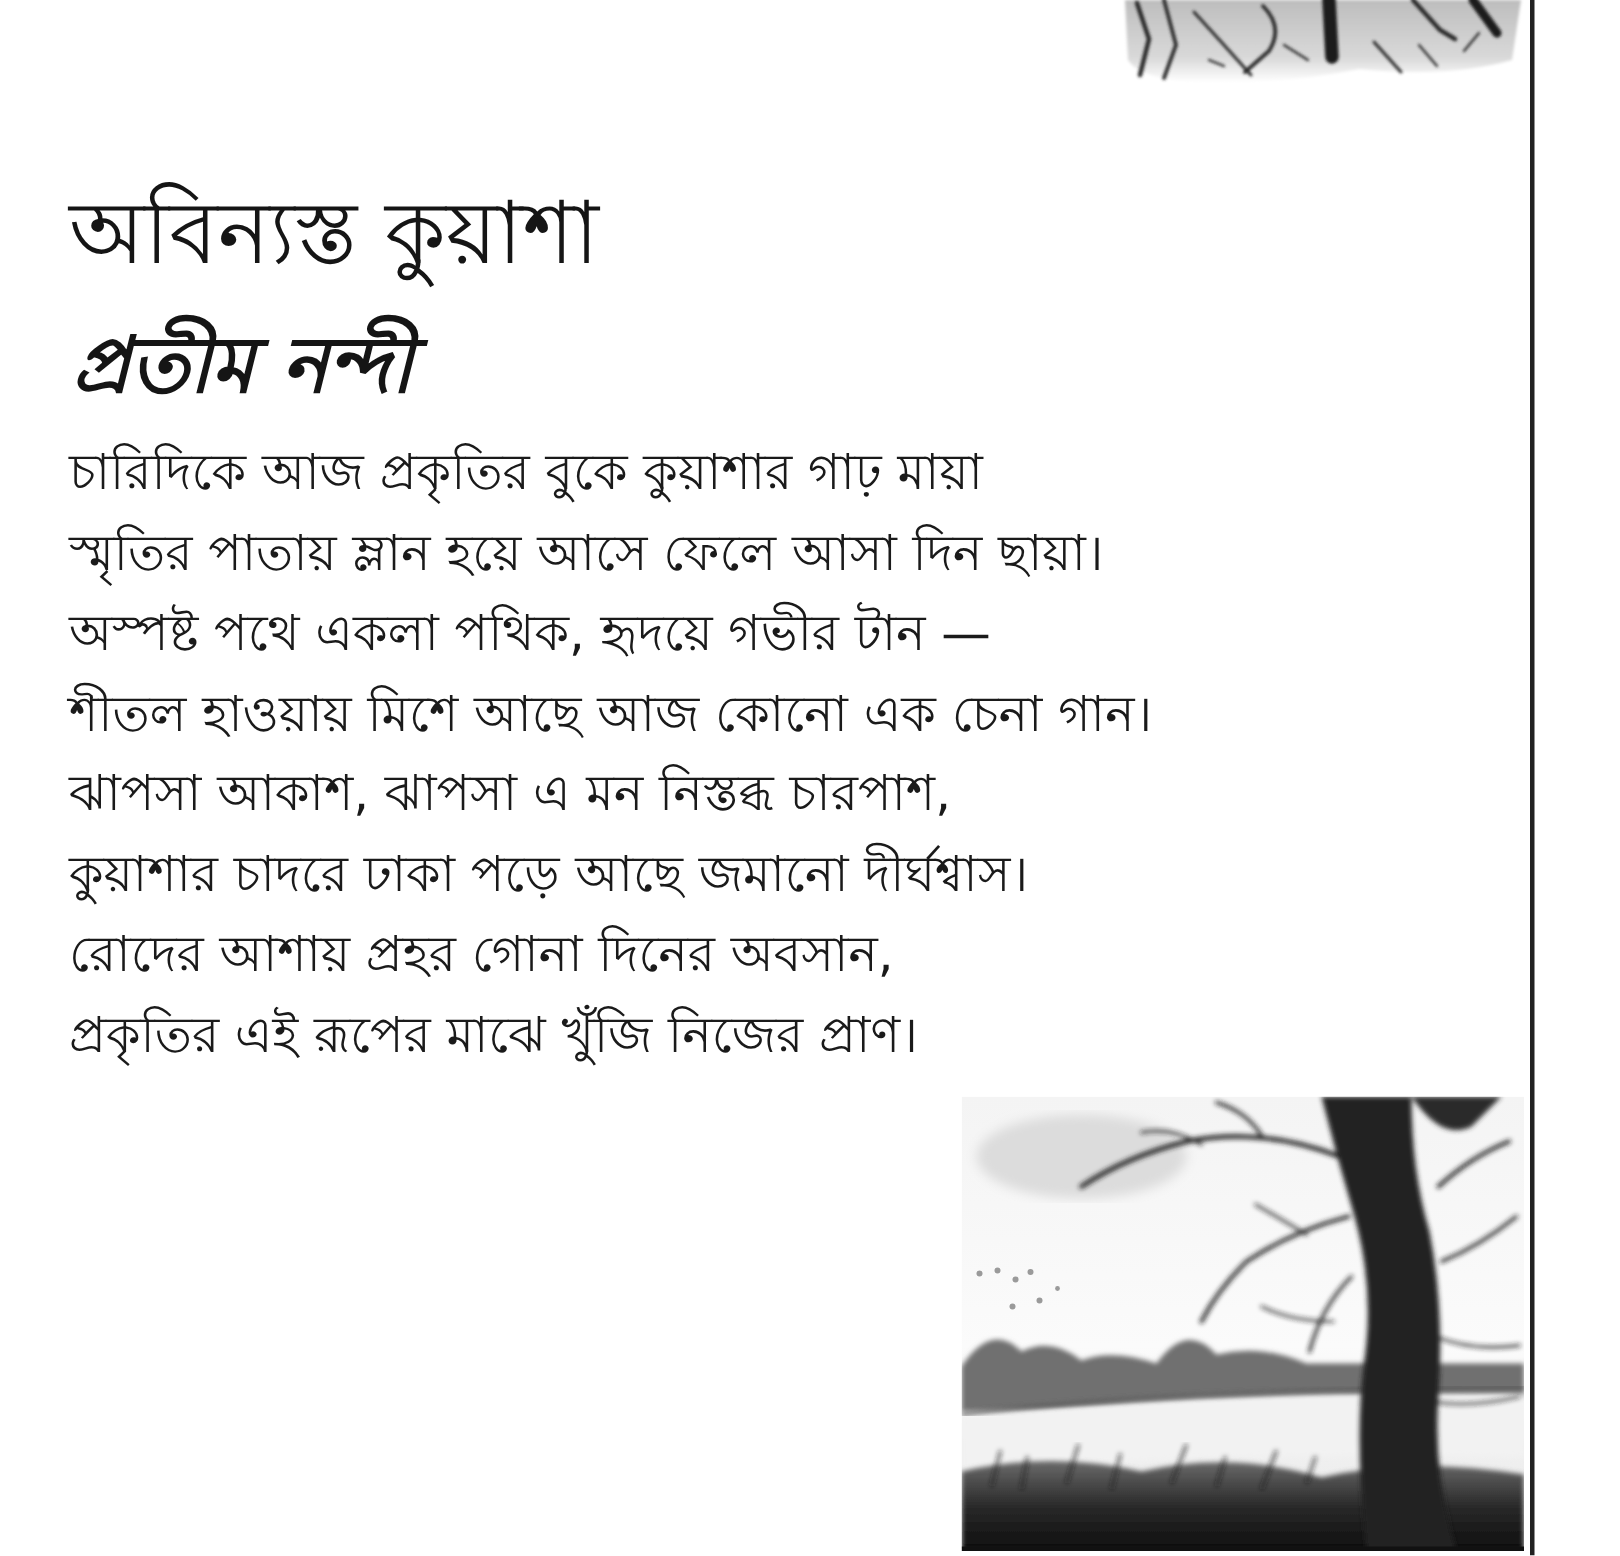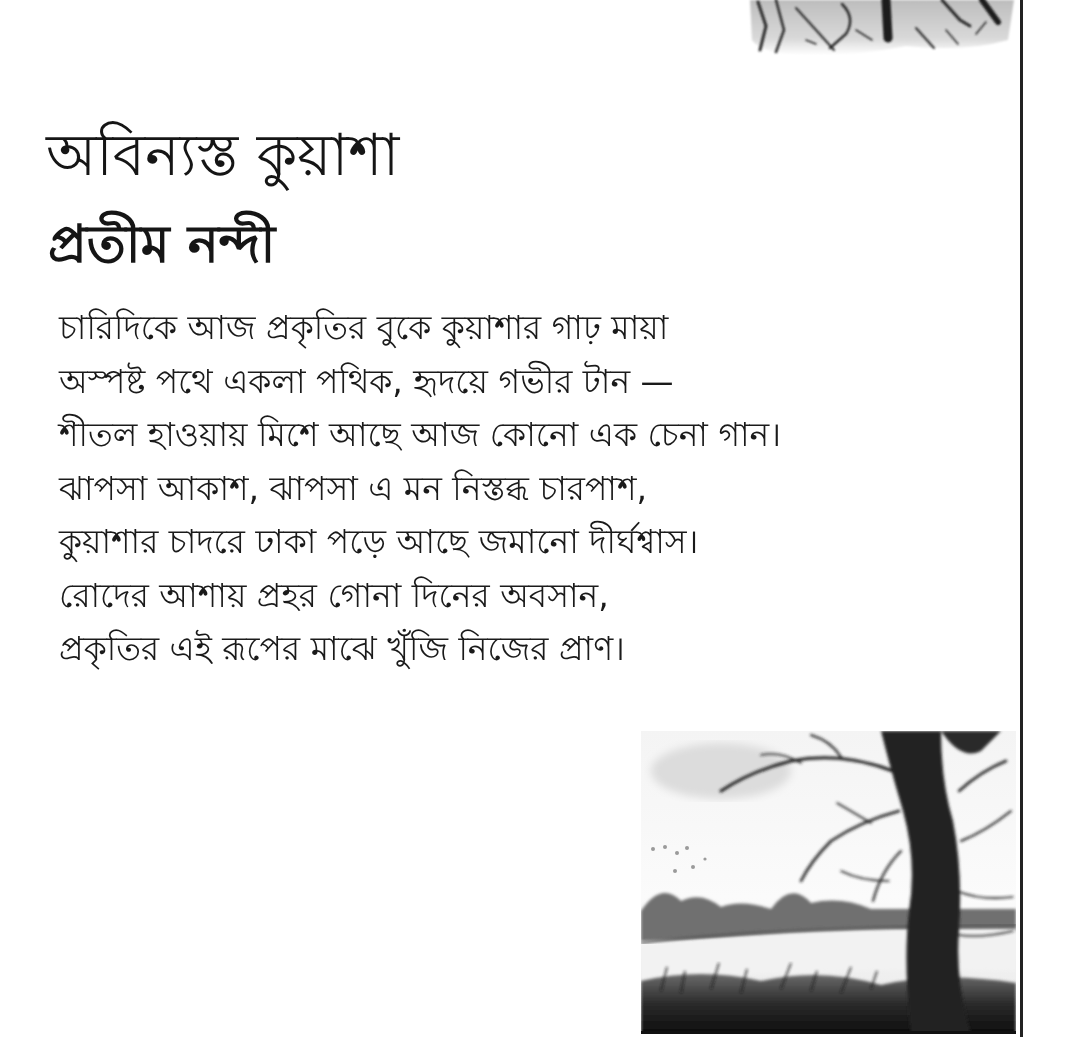--- a/index.html
+++ b/index.html
@@ -42,27 +42,28 @@
       letter-spacing: 0px;
     }
     .author {
       position: absolute;
       left: 48px;
       top: 166px;
       font-size: 52px;
       line-height: 70px;
       color: #151515;
       white-space: nowrap;
+      font-style: italic;
     }
     .poem {
       position: absolute;
       left: 46px;
       top: 288px;
       width: 980px;
-      margin: 13px;
+      margin: 0;
       padding: 0;
       list-style: none;
       z-index: 2;
     }
     .poem li {
       height: 53.5px;
       line-height: 53.5px;
       font-size: 33px;
       white-space: nowrap;
       color: #1a1a1a;
@@ -125,20 +126,21 @@
     </svg>
   </div>
 
   <div class="right-rule"></div>
 
   <h1 class="title">অবিন্যস্ত কুয়াশা</h1>
   <h2 class="author">প্রতীম নন্দী</h2>
 
   <ul class="poem">
     <li>চারিদিকে আজ প্রকৃতির বুকে কুয়াশার গাঢ় মায়া</li>
+    <li>স্মৃতির পাতায় ম্লান হয়ে আসে ফেলে আসা দিন ছায়া।</li>
     <li>অস্পষ্ট পথে একলা পথিক, হৃদয়ে গভীর টান —</li>
     <li>শীতল হাওয়ায় মিশে আছে আজ কোনো এক চেনা গান।</li>
     <li>ঝাপসা আকাশ, ঝাপসা এ মন নিস্তব্ধ চারপাশ,</li>
     <li>কুয়াশার চাদরে ঢাকা পড়ে আছে জমানো দীর্ঘশ্বাস।</li>
     <li>রোদের আশায় প্রহর গোনা দিনের অবসান,</li>
     <li>প্রকৃতির এই রূপের মাঝে খুঁজি নিজের প্রাণ।</li>
   </ul>
 
   <div class="illus-bottom">
     <svg viewBox="0 0 375 303" preserveAspectRatio="none">

